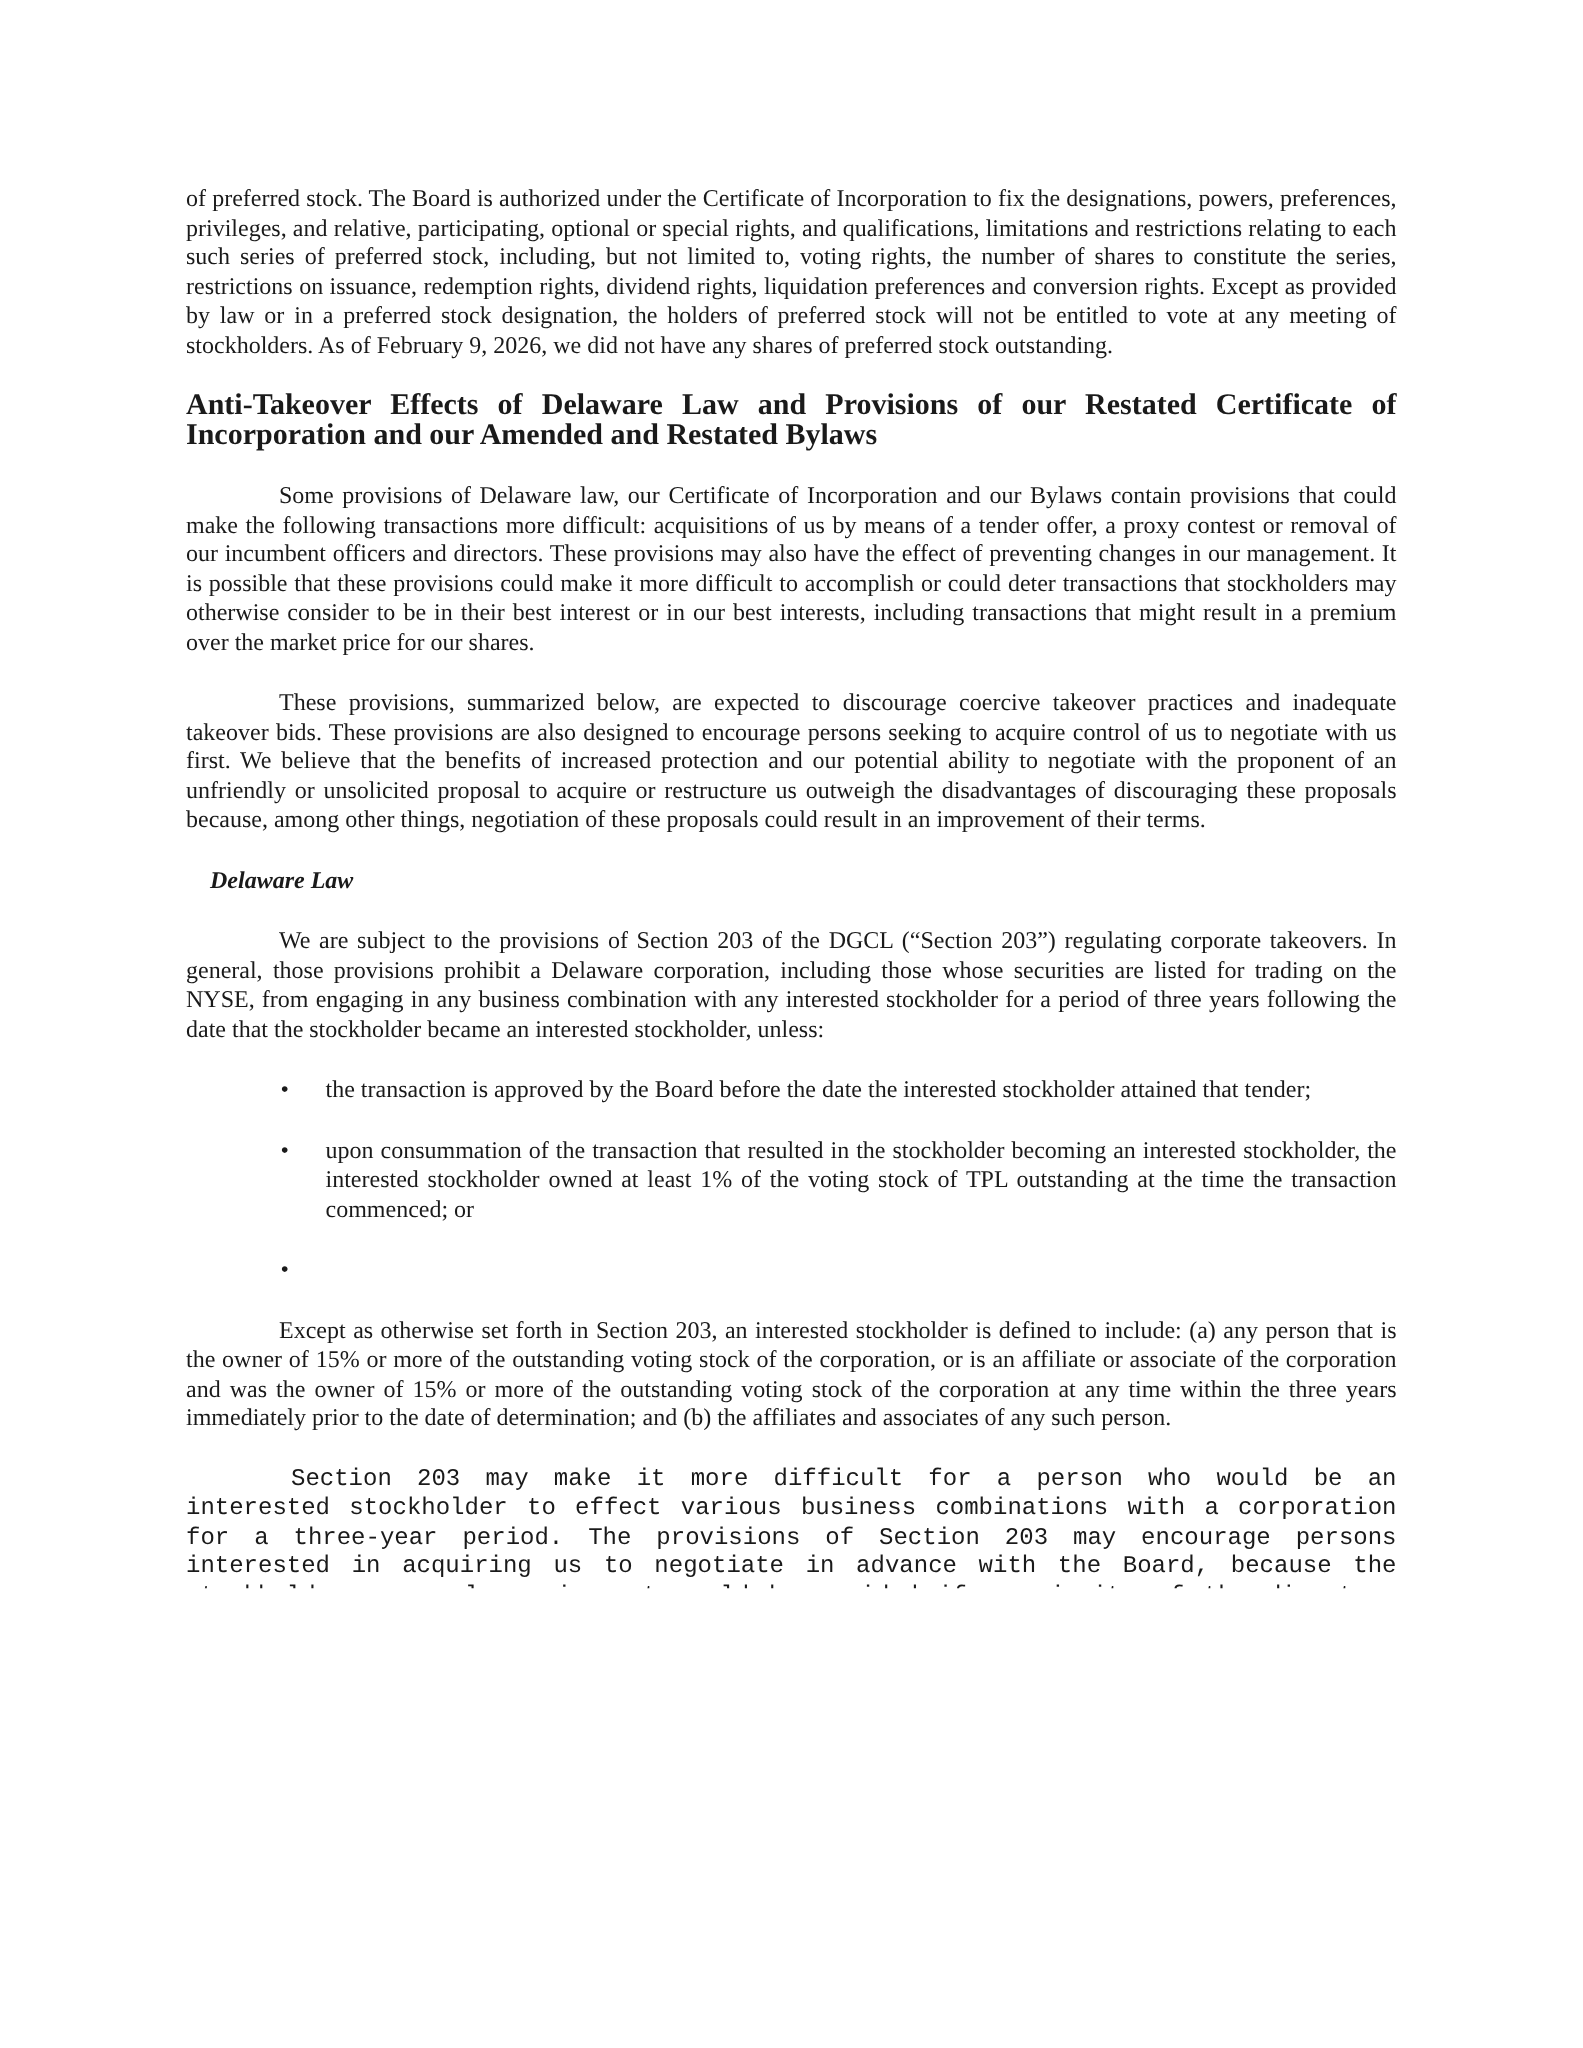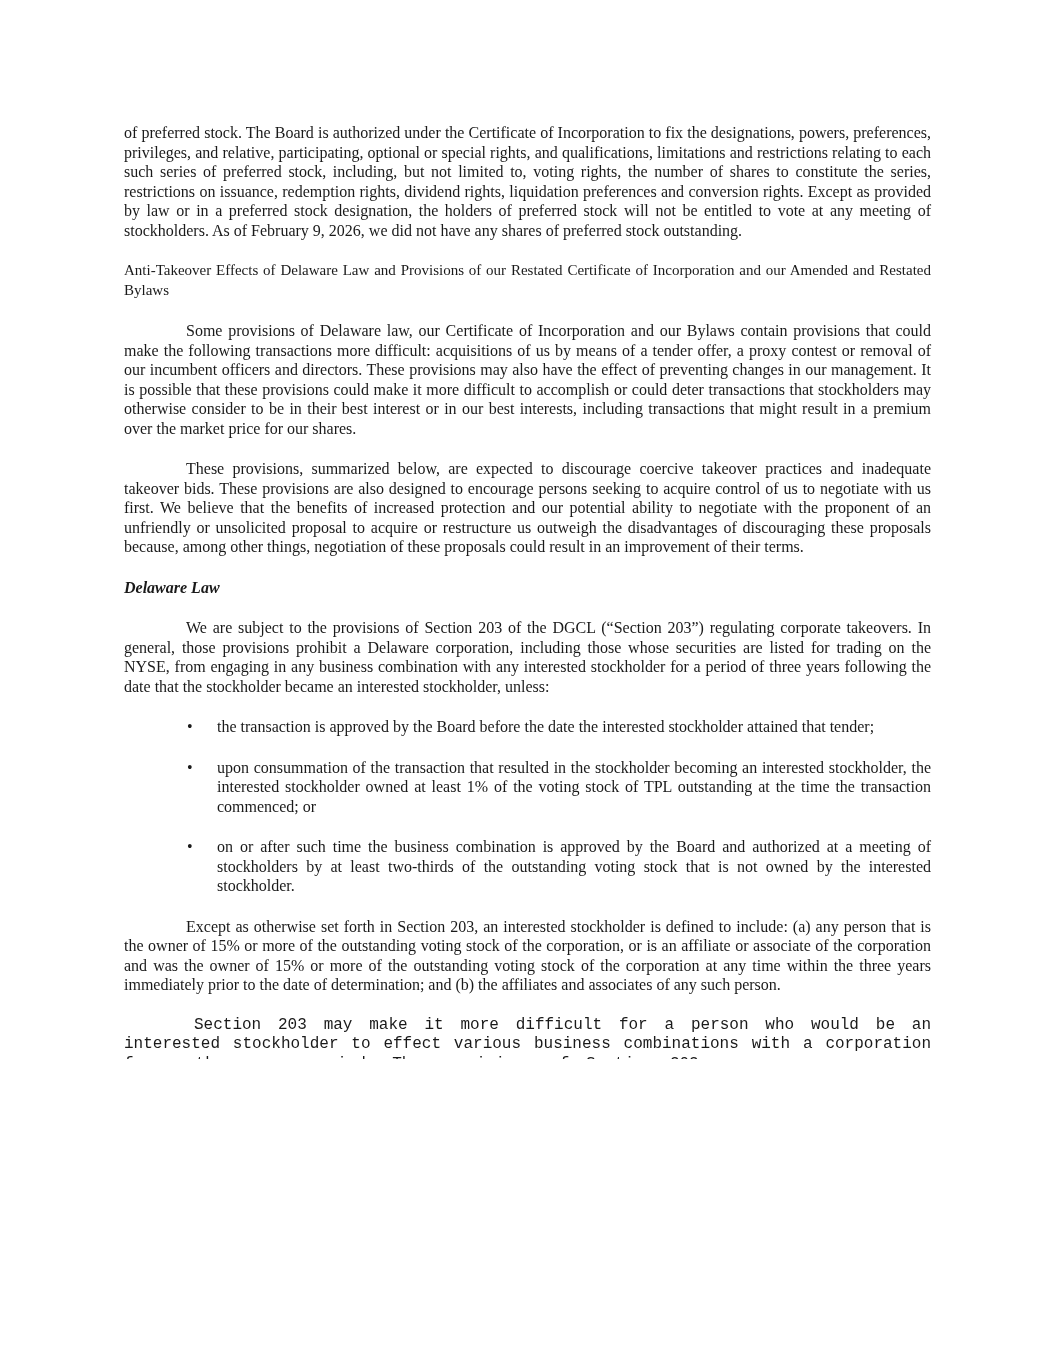--- a/index.html
+++ b/index.html
@@ -26,26 +26,26 @@
   }
   .para.indented {
     text-indent: 62px;
   }
   .para.indented-lg {
     text-indent: 70px;
     font-family: Liberation Mono, monospace;
   }
   .section-heading {
     margin: 0 0 21px 0;
-    font-size: 15px;
-    font-weight: normal;
+    font-size: 20px;
+    font-weight: bold;
     text-align: justify;
   }
   .subsection-heading {
-    margin: 0 0 21px 0;
+    margin: 0 0 21px 16px;
     font-size: 16px;
     font-weight: bold;
     font-style: italic;
     text-align: left;
   }
   .bullet-item {
     display: flex;
     padding-left: 63px;
     margin: 0 0 21px 0;
   }
@@ -82,21 +82,20 @@
       <span class="btext">the transaction is approved by the Board before the date the interested stockholder attained that tender;</span>
     </div>
 
     <div class="bullet-item">
       <span class="marker">•</span>
       <span class="btext">upon consummation of the transaction that resulted in the stockholder becoming an interested stockholder, the interested stockholder owned at least 1% of the voting stock of TPL outstanding at the time the transaction commenced; or</span>
     </div>
 
     <div class="bullet-item">
       <span class="marker">•</span>
-      <span class="btext">on or after such time the business combination is approved by the Board and authorized at a meeting of stockholders by at least two-thirds of the outstanding voting stock that is not owned by the interested stockholder.</span>
     </div>
 
   </div>
 
   <p class="para indented">Except as otherwise set forth in Section 203, an interested stockholder is defined to include: (a) any person that is the owner of 15% or more of the outstanding voting stock of the corporation, or is an affiliate or associate of the corporation and was the owner of 15% or more of the outstanding voting stock of the corporation at any time within the three years immediately prior to the date of determination; and (b) the affiliates and associates of any such person.</p>
 
   <p class="para indented-lg">Section 203 may make it more difficult for a person who would be an interested stockholder to effect various business combinations with a corporation for a three-year period. The provisions of Section 203 may encourage persons interested in acquiring us to negotiate in advance with the Board, because the stockholder approval requirement would be avoided if a majority of the directors then in office approve either the business combination or the transaction that results in any such person becoming an interested stockholder. These provisions also may have the effect of preventing changes in our management. It is possible that these provisions could make it more difficult to accomplish transactions that our stockholders may otherwise deem to be in their best interests.</p>
 
 </div>
 

